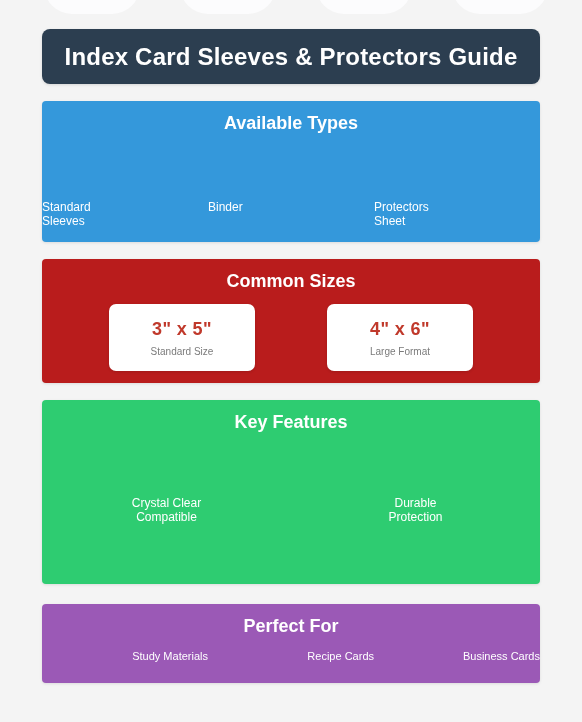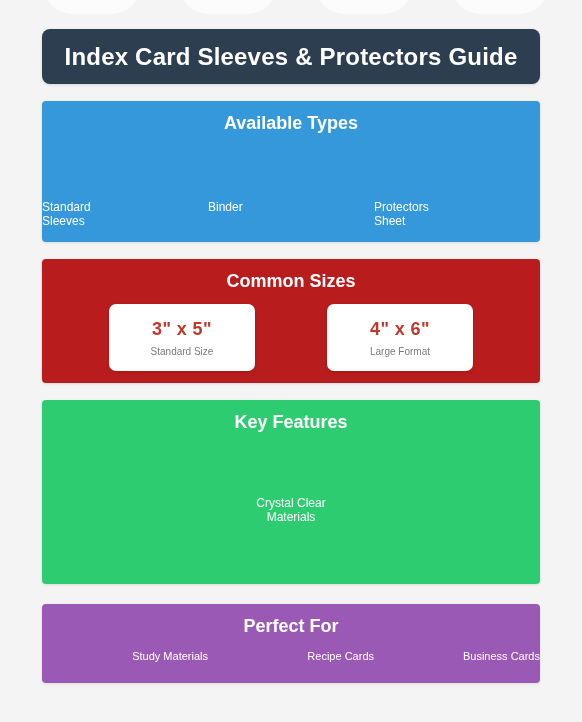--- a/index.html
+++ b/index.html
@@ -209,21 +209,25 @@
         <div class="size-label">Large Format</div>
       </div>
     </div>
   </div>
 
   <div class="panel" id="panel-features">
     <div class="panel-title">Key Features</div>
     <div id="features-items">
       <div class="feature-item">
         <div>Crystal Clear</div>
-        <div>Materials</div>
+        <div>Compatible</div>
+      </div>
+      <div class="feature-item">
+        <div>Durable</div>
+        <div>Protection</div>
       </div>
     </div>
   </div>
 
   <div class="panel" id="panel-uses">
     <div class="panel-title">Perfect For</div>
     <div id="uses-items">
       <div class="use-item">Study Materials</div>
       <div class="use-item">Recipe Cards</div>
       <div class="use-item">Business Cards</div>

